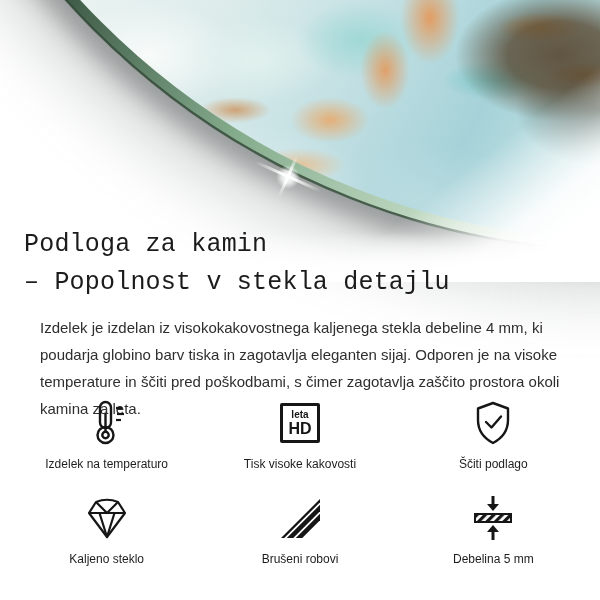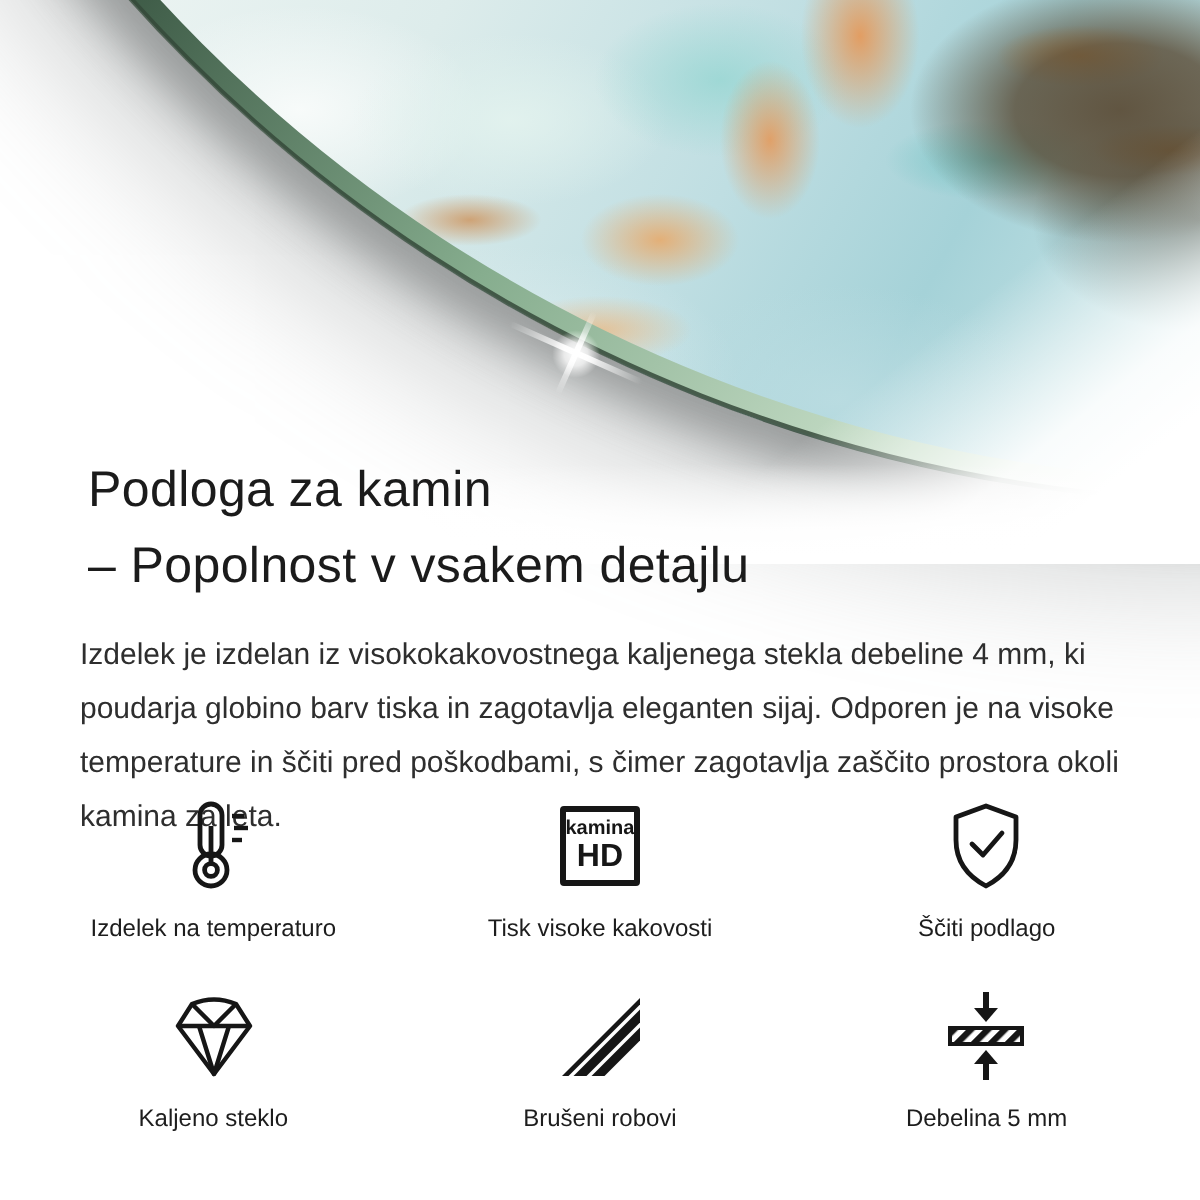--- a/index.html
+++ b/index.html
@@ -48,22 +48,22 @@
   .sparkle .glow { position:absolute; left:26px; top:26px; width:24px; height:24px; border-radius:50%;
     background:radial-gradient(circle, rgba(255,255,255,1) 0%, rgba(255,255,255,.75) 35%, rgba(255,255,255,0) 70%); }
   .sparkle .ray { position:absolute; left:2px; top:36px; width:72px; height:3px; border-radius:2px;
     background:linear-gradient(90deg, rgba(255,255,255,0), rgba(255,255,255,.95) 42%, #fff 50%, rgba(255,255,255,.95) 58%, rgba(255,255,255,0)); }
   .sparkle .ray1 { transform:rotate(24deg); }
   .sparkle .ray2 { transform:rotate(114deg) scaleX(.62); }
 
   
   .content { position:absolute; inset:0; z-index:10; }
 
-  .page-title { position:absolute; left:44px; top:226px;
-    font-family:Liberation Sans, sans-serif;
+  .page-title { position:absolute; left:24px; top:226px;
+    font-family:Liberation Mono, monospace;
     font-size:25px; font-weight:400; color:#1b1b1b; line-height:38px; letter-spacing:.2px; }
 
   .page-desc { position:absolute; left:40px; top:314px; width:534px;
     font-size:15px; line-height:27px; color:#2e2e2e; }
 
   
   .features { position:absolute; left:10px; top:396px; width:580px;
     display:grid; grid-template-columns:repeat(3,1fr); row-gap:20px; }
   .feature { display:flex; flex-direction:column; align-items:center; }
   .icon-wrap { height:54px; display:flex; align-items:center; justify-content:center; }
@@ -99,21 +99,21 @@
     <div class="sparkle">
       <div class="ray ray1"></div>
       <div class="ray ray2"></div>
       <div class="glow"></div>
     </div>
   </div>
 
   <div class="content">
     <h1 class="page-title">
       <span style="display:block">Podloga za kamin</span>
-      <span style="display:block">– Popolnost v vsakem detajlu</span>
+      <span style="display:block">– Popolnost v stekla detajlu</span>
     </h1>
 
     <p class="page-desc">Izdelek je izdelan iz visokokakovostnega kaljenega stekla debeline 4 mm, ki poudarja globino barv tiska in zagotavlja eleganten sijaj. Odporen je na visoke temperature in ščiti pred poškodbami, s čimer zagotavlja zaščito prostora okoli kamina za leta.</p>
 
     <div class="features">
 
       <div class="feature">
         <div class="icon-wrap">
           <svg class="icon" width="40" height="50" viewBox="0 0 40 50" fill="none" stroke="#161616" stroke-width="2.4">
             <rect x="13" y="4" width="11" height="26" rx="5.5"></rect>
@@ -124,21 +124,21 @@
             <line x1="30" y1="16" x2="37" y2="16" stroke-width="2.2"></line>
             <line x1="29" y1="22" x2="34" y2="22" stroke-width="2.2"></line>
           </svg>
         </div>
         <div class="feature-label">Izdelek na temperaturo</div>
       </div>
 
       <div class="feature">
         <div class="icon-wrap">
           <div class="uhd-box">
-            <span class="uhd-top">kamina</span>
+            <span class="uhd-top">leta</span>
             <span class="uhd-bottom">HD</span>
           </div>
         </div>
         <div class="feature-label">Tisk visoke kakovosti</div>
       </div>
 
       <div class="feature">
         <div class="icon-wrap">
           <svg class="icon" width="46" height="48" viewBox="0 0 46 48" fill="none" stroke="#161616" stroke-width="2.4" stroke-linejoin="round" stroke-linecap="round">
             <path d="M23 4 L38 9.5 V21 C38 32 31.5 39.5 23 44 C14.5 39.5 8 32 8 21 V9.5 Z"></path>

